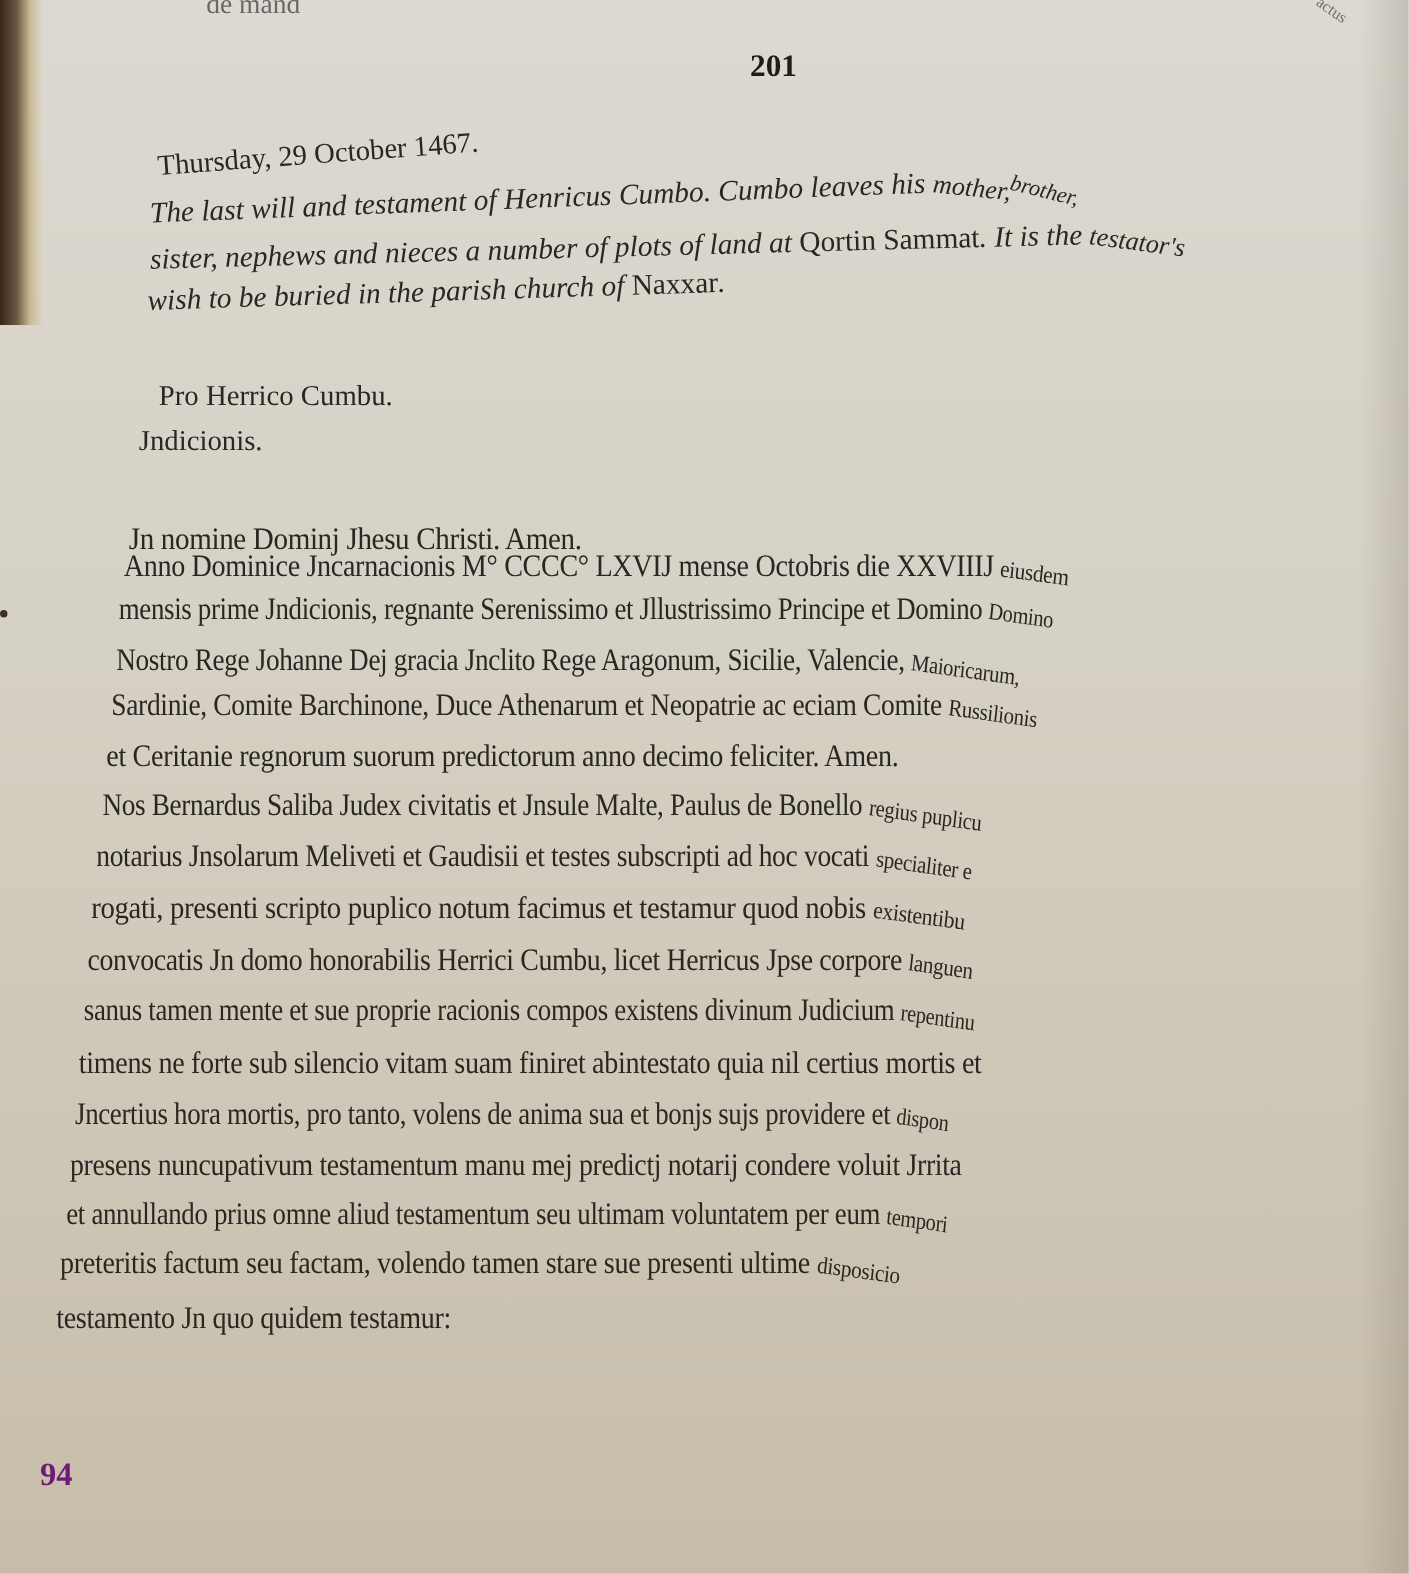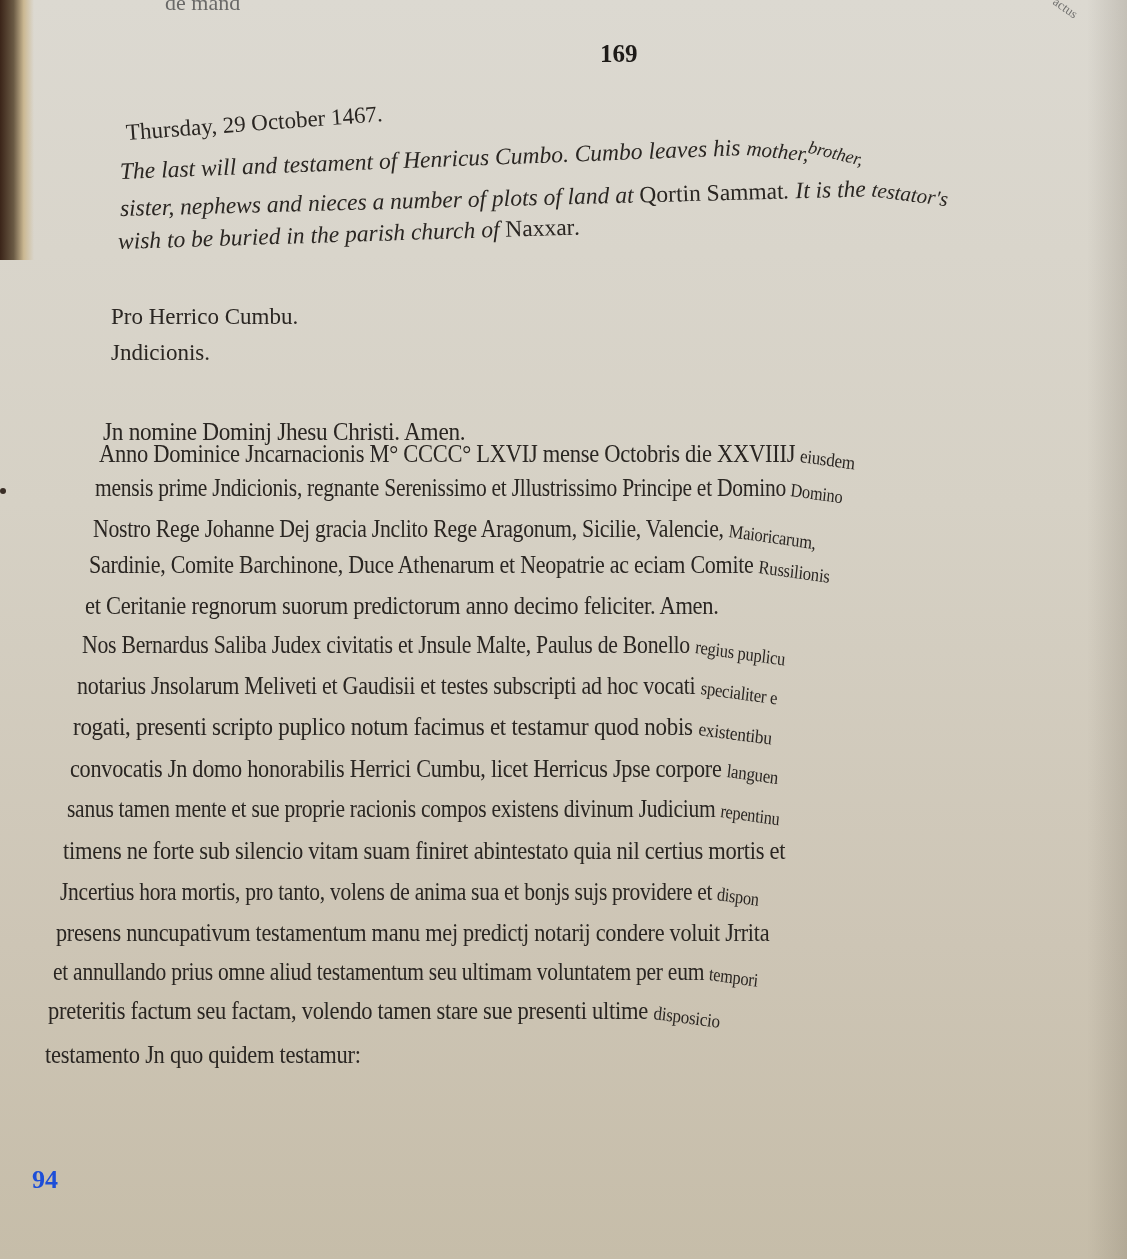--- a/index.html
+++ b/index.html
@@ -52,21 +52,21 @@
     .summary-1 { top: 158px; transform: rotate(-2.2deg); }
     .summary-2 { top: 195px; transform: rotate(-1.5deg); }
     .summary-3 { top: 222px; transform: rotate(-1.8deg); left: 118px; }
     .summary-1 .tail1 { display: inline-block; transform: rotate(8deg); transform-origin: left center; font-size: 21px; }
     .summary-1 .tail2 { display: inline-block; transform: rotate(16deg); transform-origin: left center; font-size: 18px; }
     .summary-2 .tail1 { display: inline-block; transform: rotate(9deg); transform-origin: left center; font-size: 21px; }
     .heading-block {
       position: absolute; left: 111px;
       font-size: 23px; white-space: nowrap;
     }
-    .heading-1 { top: 304px; }
+    .heading-1 { top: 304px; margin-left: 16px; }
     .heading-2 { top: 340px; }
     .body-line {
       position: absolute; white-space: nowrap; font-size: 25px;
       transform-origin: left center;
       letter-spacing: -0.3px;
     }
     .bl-1  { top: 418px; left: 103px; transform: scaleX(0.93); }
     .bl-2  { top: 440px; left: 99px;  transform: scaleX(0.9); }
     .bl-3  { top: 474px; left: 95px;  transform: scaleX(0.86); }
     .bl-4  { top: 515px; left: 93px;  transform: scaleX(0.87); }
@@ -79,38 +79,38 @@
     .bl-11 { top: 795px; left: 67px;  transform: scaleX(0.86); }
     .bl-12 { top: 837px; left: 63px;  transform: scaleX(0.9); }
     .bl-13 { top: 878px; left: 60px;  transform: scaleX(0.86); }
     .bl-14 { top: 919px; left: 56px;  transform: scaleX(0.89); }
     .bl-15 { top: 958px; left: 53px;  transform: scaleX(0.86); }
     .bl-16 { top: 997px; left: 48px;  transform: scaleX(0.9); }
     .bl-17 { top: 1041px; left: 45px; transform: scaleX(0.9); }
     .tail-small { font-size: 19px; display: inline-block; transform: rotate(7deg); transform-origin: left center; }
     .page-number-bottom {
       position: absolute; top: 1165px; left: 32px;
-      font-size: 26px; font-weight: bold; color: #1d4ed8;
+      font-size: 26px; font-weight: bold; color: #701a75;
     }
     .speck {
       position: absolute; top: 488px; left: 0px; width: 6px; height: 6px;
       border-radius: 50%; background: #3a2e26;
     }
   </style>
 </head>
 <body>
 
 <div class="page-edge-left"></div>
 <div class="page-shade-right"></div>
 <div class="speck"></div>
 
 <div class="running-head-left">de mand</div>
 <div class="running-head-right">actus</div>
 
-<div class="page-number-top">169</div>
+<div class="page-number-top">201</div>
 
 <div class="date-line">Thursday, 29 October 1467.</div>
 
 <div class="summary summary-1">
   <span>The last will and testament of Henricus Cumbo. Cumbo leaves his </span><span class="tail1">mother, </span><span class="tail2">brother,</span>
 </div>
 <div class="summary summary-2">
   <span>sister, nephews and nieces a number of plots of land at </span><span class="upright">Qortin Sammat</span><span>. It is the </span><span class="tail1">testator's</span>
 </div>
 <div class="summary summary-3" style="top:228px;">

